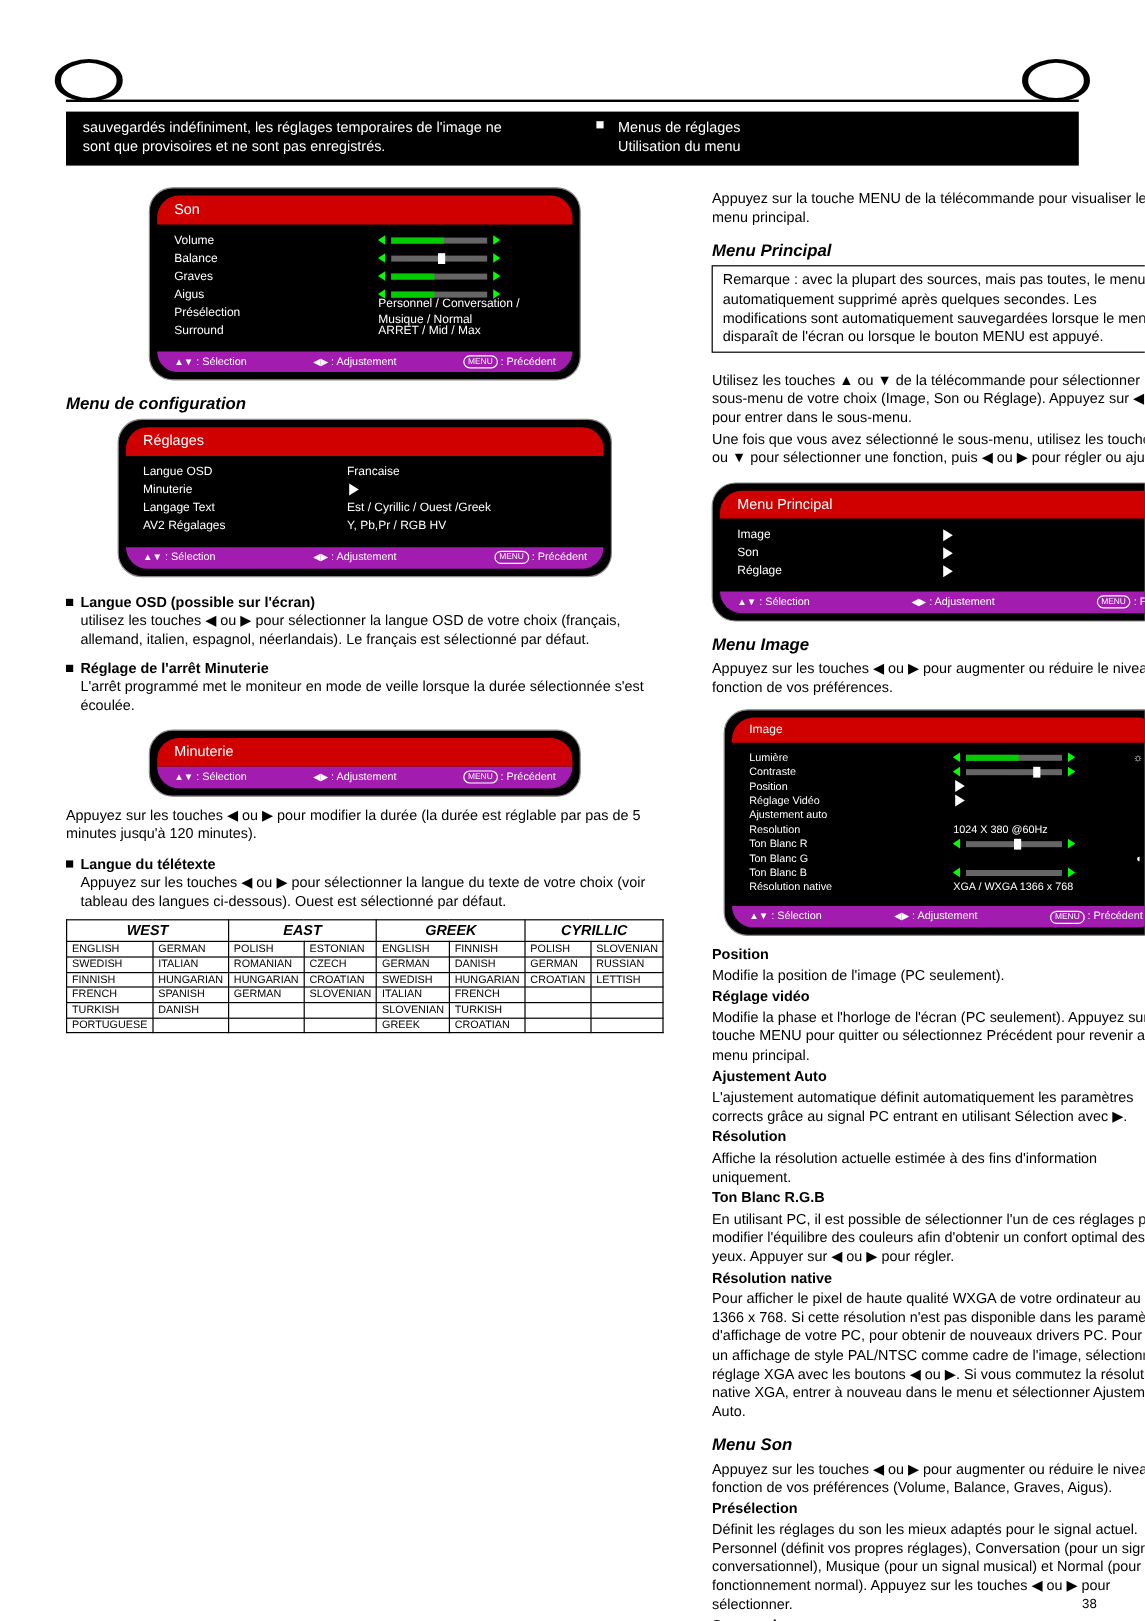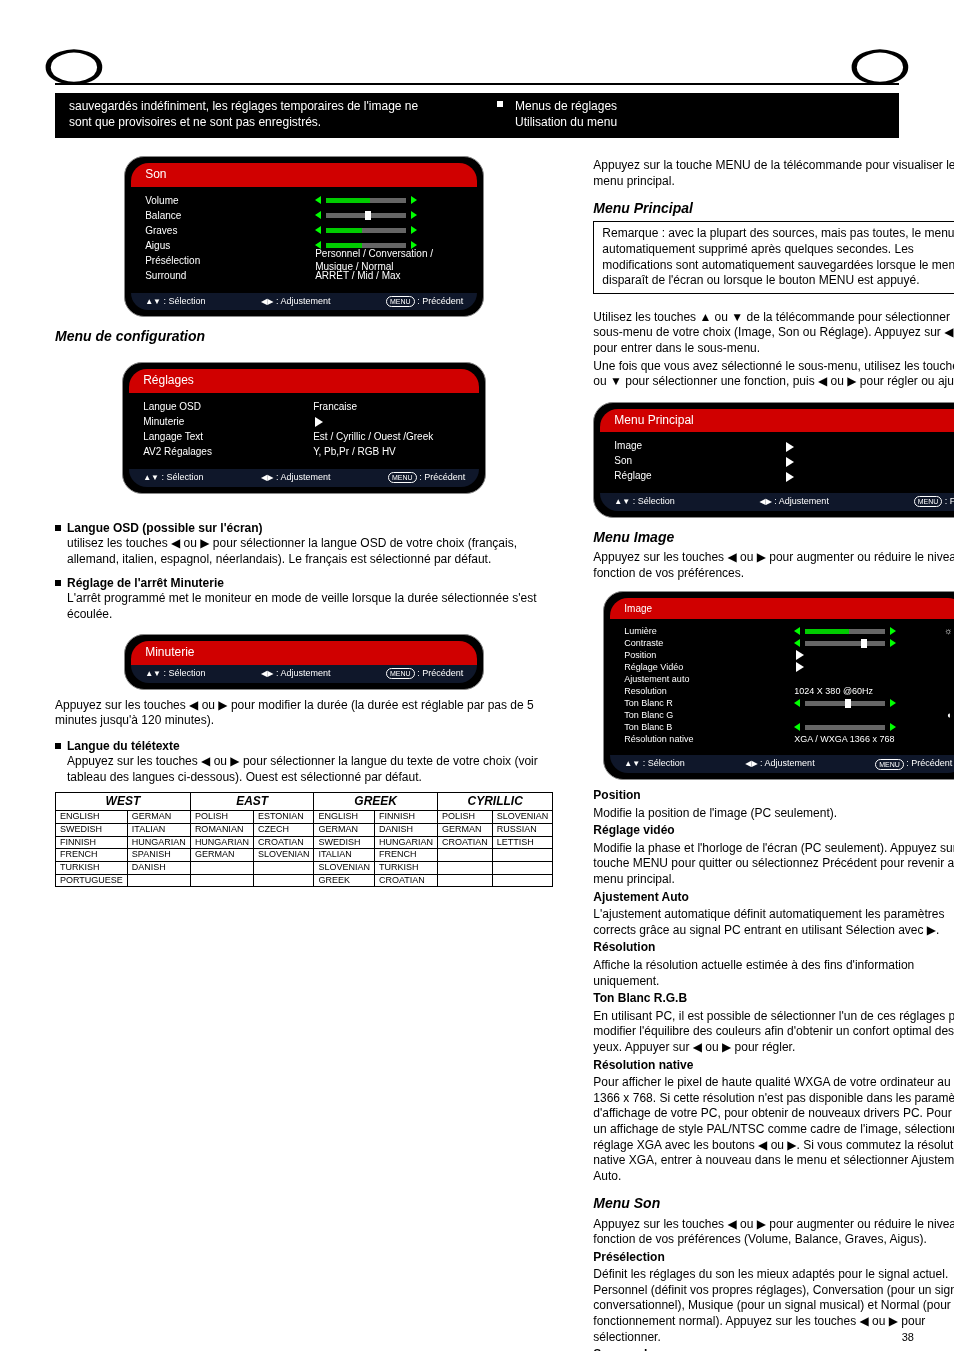--- a/index.html
+++ b/index.html
@@ -18,21 +18,21 @@
   .panel .body { padding:6px 20px 10px 20px; }
   .panel .row { display:flex; justify-content:space-between; align-items:center; height:15px;gap:40px; }
   .panel .row .label { flex:0 0 110px; }
   .panel .row .val { flex:1; text-align:left; padding-left:20px; }
   .slider { display:inline-flex; align-items:center; gap:3px; }
   .tri-l { width:0;height:0;border-top:4px solid transparent;border-bottom:4px solid transparent;border-right:6px solid #0f0; display:inline-block; margin-right:2px; }
   .tri-r { width:0;height:0;border-top:4px solid transparent;border-bottom:4px solid transparent;border-left:6px solid #0f0; display:inline-block; margin-left:2px; }
   .bar { width:80px; height:5px; background:#666; position:relative; display:inline-block; }
   .bar .fill { position:absolute; left:0; top:0; height:100%; background:#0c0; }
   .bar .knob { position:absolute; top:-2px; width:6px; height:9px; background:#fff; }
-  .panel .footer { background:#0f172a; padding:3px 14px; font-size:9px; display:flex; justify-content:space-between; border-bottom-left-radius:18px; border-bottom-right-radius:18px; margin:0 6px 6px 6px; }
+  .panel .footer { background:#a21caf; padding:3px 14px; font-size:9px; display:flex; justify-content:space-between; border-bottom-left-radius:18px; border-bottom-right-radius:18px; margin:0 6px 6px 6px; }
   .sym-arrow-r { display:inline-block; width:0;height:0;border-top:5px solid transparent;border-bottom:5px solid transparent;border-left:8px solid #fff; margin-left:2px; vertical-align:middle; }
   .sym-updown::before { content:"▲▼"; font-size:8px; }
   .sym-lr::before { content:"◀▶"; font-size:8px; }
   .pill { display:inline-block; border:1px solid #fff; border-radius:6px; padding:0 3px; font-size:7px; line-height:9px; vertical-align:middle; }
   .note-block { border:1px solid #000; padding:4px 8px; font-size:12px; min-height:52px; }
   .lang-table { border-collapse:collapse; width:390px; font-size:9px; margin-top:6px; }
   .lang-table th { font-weight:bold; font-style:italic; font-size:12px; border:1px solid #000; padding:1px 4px; }
   .lang-table td { border:1px solid #000; padding:0 4px; white-space:nowrap; }
   h2.sec { font-family:Arial; font-style:italic; font-weight:bold; font-size:14px; margin:10px 0 4px 0; }
   p { margin:2px 0; }
@@ -123,21 +123,21 @@
         </div>
         <div class="footer">
           <span><span class="sym-updown"></span> <span>: Sélection</span></span>
           <span><span class="sym-lr"></span> <span>: Adjustement</span></span>
           <span><span class="pill">MENU</span> <span>: Précédent</span></span>
         </div>
       </div>
 
       <h2 class="sec">Menu de configuration</h2>
 
-      <div class="panel" style="width:364px;margin:17px auto;">
+      <div class="panel" style="width:412px;margin:4px auto;">
         <div class="titlebar">Réglages</div>
         <div class="body">
           <div class="row">
               <span class="label">Langue OSD</span>
               <span class="val">Francaise</span>
             </div>
           <div class="row">
               <span class="label">Minuterie</span>
               <span class="val"><span class="sym-arrow-r"></span></span>
             </div>

